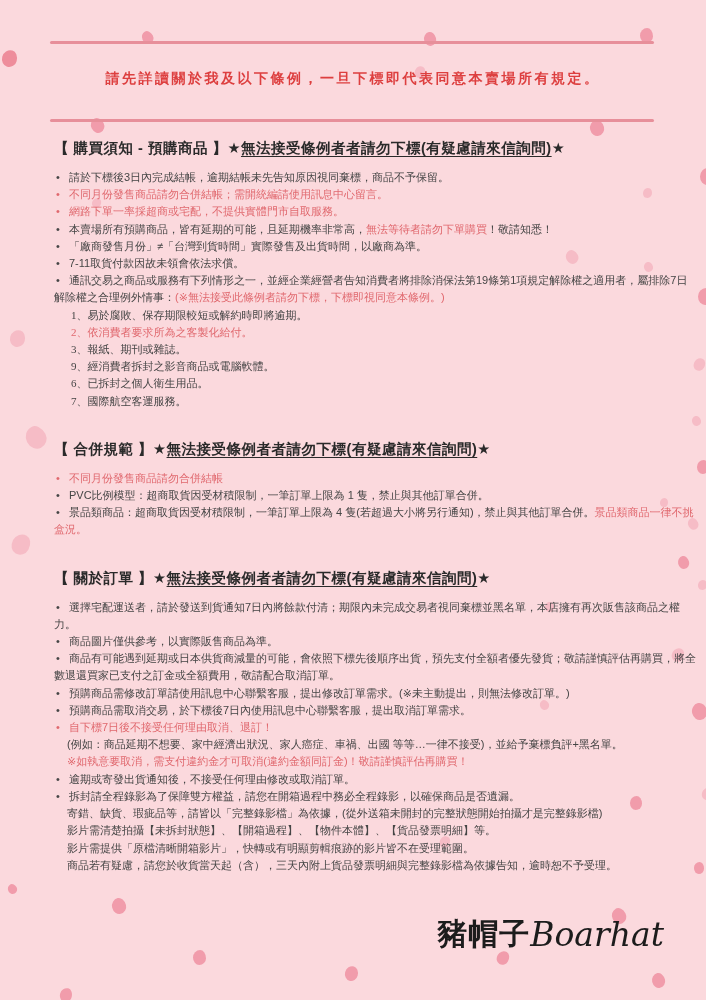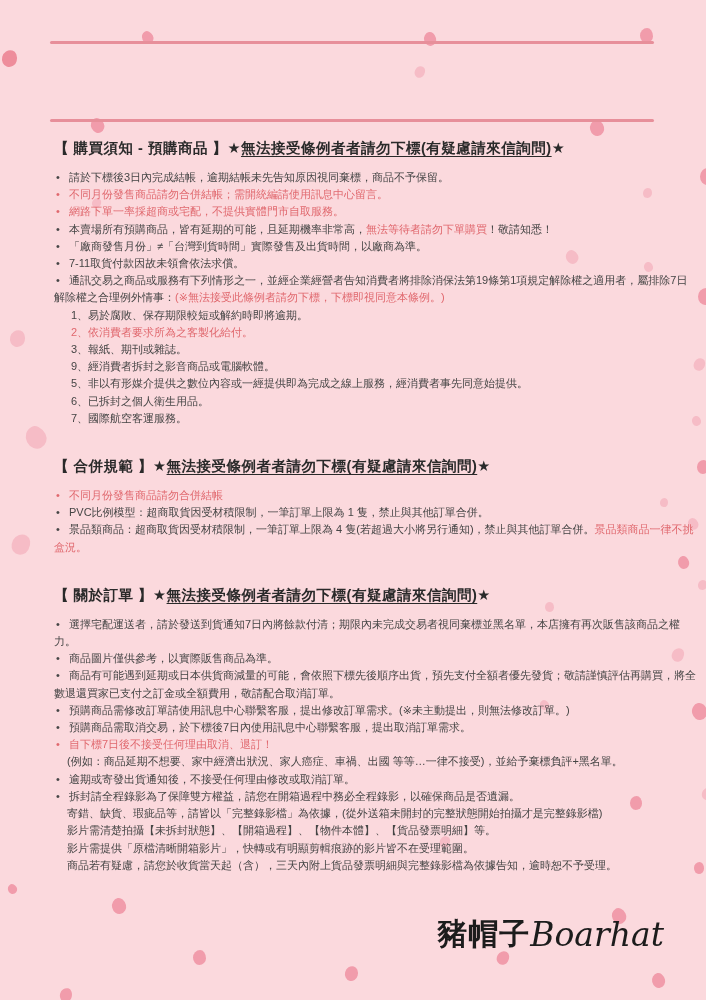--- a/index.html
+++ b/index.html
@@ -18,21 +18,21 @@
   .header-notice{
     position:absolute;top:70px;left:0;right:0;text-align:center;
     color:var(--hred,#dd3f3f);font-weight:bold;font-size:14px;letter-spacing:2.5px;
   }
   .content{position:absolute;left:14px;right:10px;top:139px;margin-left:40px;}
   .section{margin-bottom:30px;}
   .section-heading{font-size:14.5px;font-weight:bold;color:var(--hblack,#2a2a2a);margin-bottom:11px;letter-spacing:0.5px;}
   .section-heading .warn{text-decoration:underline;text-underline-offset:3px;}
   .item{font-size:11px;line-height:17.2px;color:var(--tblack,#454545);}
   .item .bullet{display:inline-block;width:13px;padding-left:2px;}
-  .item.ind1{padding-left:17px;}
+  .item.ind1{padding-left:17px;font-family:Liberation Serif, serif;}
   .item.ind2{padding-left:13px;}
   .red{color:var(--bred,#e0686e);}
   .blk{color:var(--tblack,#454545);}
   .logo{position:absolute;right:42px;top:914px;white-space:nowrap;color:var(--logoc,#1c1c1c);}
   .logo .cjk{font-size:30px;font-weight:bold;letter-spacing:1px;vertical-align:middle;}
   .logo .latin{font-size:33px;font-style:italic;font-family:"DejaVu Serif","Liberation Serif",serif;vertical-align:middle;text-align:right;}
 </style>
 </head>
 <body>
 
@@ -72,54 +72,55 @@
       <div class="dot s1" style="left: 112px; top: 898px; width: 14px; height: 16.1px; transform: rotate(-14deg);"></div>
       <div class="dot s1" style="left: 193px; top: 950px; width: 13px; height: 14.95px; transform: rotate(0deg);"></div>
       <div class="dot s1" style="left: 345px; top: 966px; width: 13px; height: 14.95px; transform: rotate(14deg);"></div>
       <div class="dot s1" style="left: 497px; top: 951px; width: 12px; height: 13.8px; transform: rotate(28deg);"></div>
       <div class="dot s1" style="left: 612px; top: 908px; width: 14px; height: 16.1px; transform: rotate(-28deg);"></div>
       <div class="dot s1" style="left: 652px; top: 973px; width: 13px; height: 14.95px; transform: rotate(-14deg);"></div>
       <div class="dot s1" style="left: 694px; top: 862px; width: 10px; height: 11.5px; transform: rotate(0deg);"></div>
       <div class="dot s1" style="left: 60px; top: 988px; width: 12px; height: 13.8px; transform: rotate(14deg);"></div>
     </div>
   <div class="rule top"></div>
+  <div class="header-notice">請先詳讀關於我及以下條例，一旦下標即代表同意本賣場所有規定。</div>
   <div class="rule mid"></div>
   <div class="content" id="sections">
       <div class="section">
         <div class="section-heading"><span>【 購買須知 - 預購商品 】</span><span>★</span><span class="warn">無法接受條例者者請勿下標(有疑慮請來信詢問)</span><span>★</span></div>
         <div class="item"><span class="bullet blk">•</span><span class="blk">請於下標後3日內完成結帳，逾期結帳未先告知原因視同棄標，商品不予保留。</span></div>
         <div class="item"><span class="bullet red">•</span><span class="red">不同月份發售商品請勿合併結帳；需開統編請使用訊息中心留言。</span></div>
         <div class="item"><span class="bullet red">•</span><span class="red">網路下單一率採超商或宅配，不提供實體門市自取服務。</span></div>
         <div class="item"><span class="bullet blk">•</span><span class="blk">本賣場所有預購商品，皆有延期的可能，且延期機率非常高，</span><span class="red">無法等待者請勿下單購買</span><span class="blk">！敬請知悉！</span></div>
         <div class="item"><span class="bullet blk">•</span><span class="blk">「廠商發售月份」≠「台灣到貨時間」實際發售及出貨時間，以廠商為準。</span></div>
         <div class="item"><span class="bullet blk">•</span><span class="blk">7-11取貨付款因故未領會依法求償。</span></div>
         <div class="item"><span class="bullet blk">•</span><span class="blk">通訊交易之商品或服務有下列情形之一，並經企業經營者告知消費者將排除消保法第19條第1項規定解除權之適用者，屬排除7日解除權之合理例外情事：</span><span class="red">(※無法接受此條例者請勿下標，下標即視同意本條例。)</span></div>
         <div class="item ind1"><span class="blk">1、易於腐敗、保存期限較短或解約時即將逾期。</span></div>
         <div class="item ind1"><span class="red">2、依消費者要求所為之客製化給付。</span></div>
         <div class="item ind1"><span class="blk">3、報紙、期刊或雜誌。</span></div>
         <div class="item ind1"><span class="blk">9、經消費者拆封之影音商品或電腦軟體。</span></div>
-        <div class="item ind1"><span class="blk">5、非以有形媒介提供之數位內容或一經提供即為完成之線上服務，經消費者事先同意始提供。</span></div>
         <div class="item ind1"><span class="blk">6、已拆封之個人衛生用品。</span></div>
         <div class="item ind1"><span class="blk">7、國際航空客運服務。</span></div>
       </div>
       <div class="section">
         <div class="section-heading"><span>【 合併規範 】</span><span>★</span><span class="warn">無法接受條例者者請勿下標(有疑慮請來信詢問)</span><span>★</span></div>
         <div class="item"><span class="bullet red">•</span><span class="red">不同月份發售商品請勿合併結帳</span></div>
         <div class="item"><span class="bullet blk">•</span><span class="blk">PVC比例模型：超商取貨因受材積限制，一筆訂單上限為 1 隻，禁止與其他訂單合併。</span></div>
         <div class="item"><span class="bullet blk">•</span><span class="blk">景品類商品：超商取貨因受材積限制，一筆訂單上限為 4 隻(若超過大小將另行通知)，禁止與其他訂單合併。</span><span class="red">景品類商品一律不挑盒況。</span></div>
       </div>
       <div class="section">
         <div class="section-heading"><span>【 關於訂單 】</span><span>★</span><span class="warn">無法接受條例者者請勿下標(有疑慮請來信詢問)</span><span>★</span></div>
         <div class="item"><span class="bullet blk">•</span><span class="blk">選擇宅配運送者，請於發送到貨通知7日內將餘款付清；期限內未完成交易者視同棄標並黑名單，本店擁有再次販售該商品之權力。</span></div>
         <div class="item"><span class="bullet blk">•</span><span class="blk">商品圖片僅供參考，以實際販售商品為準。</span></div>
         <div class="item"><span class="bullet blk">•</span><span class="blk">商品有可能遇到延期或日本供貨商減量的可能，會依照下標先後順序出貨，預先支付全額者優先發貨；敬請謹慎評估再購買，將全數退還買家已支付之訂金或全額費用，敬請配合取消訂單。</span></div>
         <div class="item"><span class="bullet blk">•</span><span class="blk">預購商品需修改訂單請使用訊息中心聯繫客服，提出修改訂單需求。(※未主動提出，則無法修改訂單。)</span></div>
         <div class="item"><span class="bullet blk">•</span><span class="blk">預購商品需取消交易，於下標後7日內使用訊息中心聯繫客服，提出取消訂單需求。</span></div>
         <div class="item"><span class="bullet red">•</span><span class="red">自下標7日後不接受任何理由取消、退訂！</span></div>
         <div class="item ind2"><span class="blk">(例如：商品延期不想要、家中經濟出狀況、家人癌症、車禍、出國 等等…一律不接受)，並給予棄標負評+黑名單。</span></div>
+        <div class="item ind2"><span class="red">※如執意要取消，需支付違約金才可取消(違約金額同訂金)！敬請謹慎評估再購買！</span></div>
         <div class="item"><span class="bullet blk">•</span><span class="blk">逾期或寄發出貨通知後，不接受任何理由修改或取消訂單。</span></div>
         <div class="item"><span class="bullet blk">•</span><span class="blk">拆封請全程錄影為了保障雙方權益，請您在開箱過程中務必全程錄影，以確保商品是否遺漏。</span></div>
         <div class="item ind2"><span class="blk">寄錯、缺貨、瑕疵品等，請皆以「完整錄影檔」為依據，(從外送箱未開封的完整狀態開始拍攝才是完整錄影檔)</span></div>
         <div class="item ind2"><span class="blk">影片需清楚拍攝【未拆封狀態】、【開箱過程】、【物件本體】、【貨品發票明細】等。</span></div>
         <div class="item ind2"><span class="blk">影片需提供「原檔清晰開箱影片」，快轉或有明顯剪輯痕跡的影片皆不在受理範圍。</span></div>
         <div class="item ind2"><span class="blk">商品若有疑慮，請您於收貨當天起（含），三天內附上貨品發票明細與完整錄影檔為依據告知，逾時恕不予受理。</span></div>
       </div>
     </div>
   <div class="logo">
     <span class="cjk">豬帽子</span><span class="latin">Boarhat</span>

